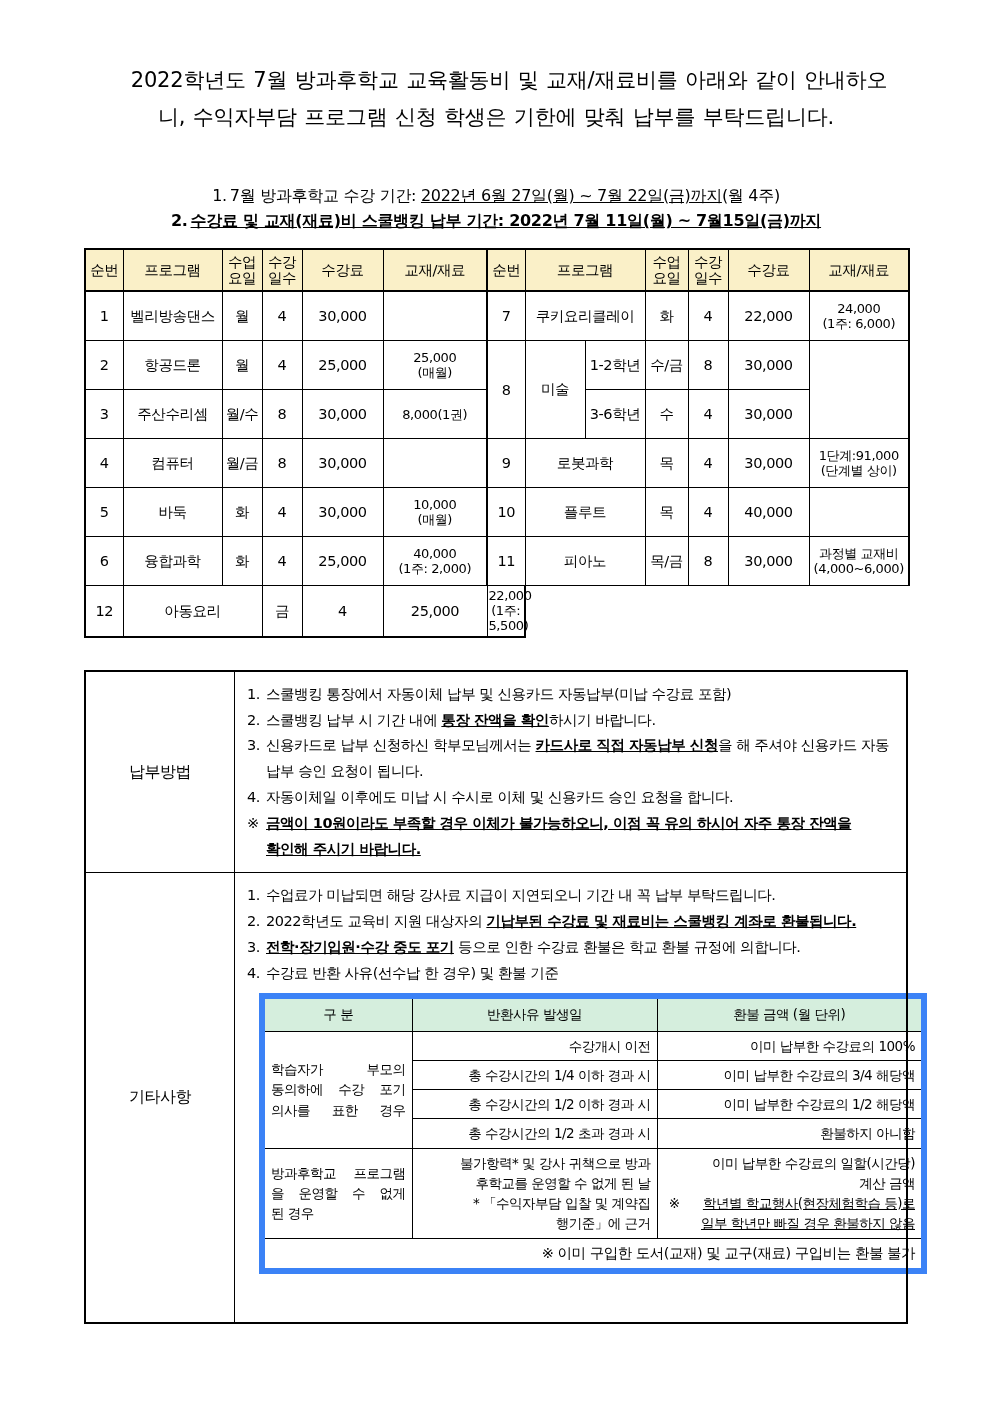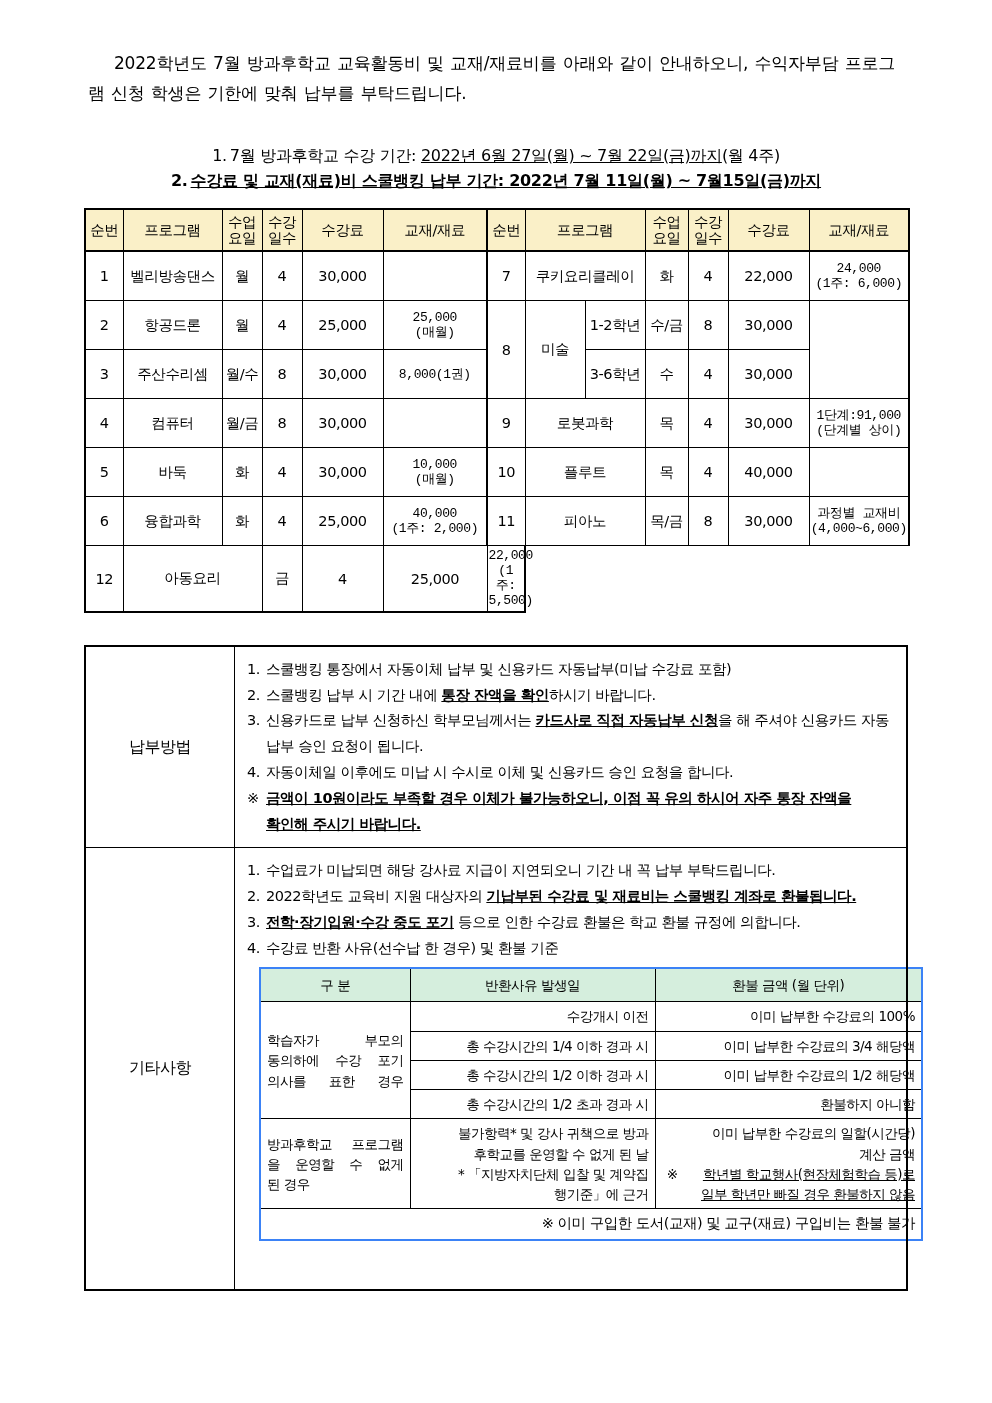--- a/index.html
+++ b/index.html
@@ -29,27 +29,28 @@
     font-size: 28px;
     font-weight: bold;
     letter-spacing: -0.5px;
     margin: 0;
     padding-top: 62px;
     line-height: 1.2;
   }
 
   
   .intro {
-    margin: 4px;
+    margin: 17px;
     padding-top: 45px;
-    font-size: 17px;
+    font-size: 21px;
     line-height: 1.75;
     text-indent: 26px;
     letter-spacing: -0.2px;
     word-spacing: 1px;
+    text-align: center;
   }
 
   
   .notes {
     margin: 0;
     padding-top: 30px;
   }
   .note-line {
     font-size: 16px;
     line-height: 1.62;
@@ -85,21 +86,21 @@
     font-size: 14.5px;
   }
   table.fee tbody td { height: 44px; }
   .sub { font-size: 13px; line-height: 1.15; display: block; }
   .c-top { border-top: 2px solid #000 !important; }
   .divider-l { border-left: 2px solid #000 !important; }
   .outer-t { border-top: 2px solid #000 !important; }
   .outer-b { border-bottom: 2px solid #000 !important; }
   .outer-l { border-left: 2px solid #000 !important; }
   .outer-r { border-right: 2px solid #000 !important; }
-  .mat-cell { font-size: 13px; line-height: 1.2; font-family: Liberation Mono, monospace; }
+  .mat-cell { font-size: 13px; line-height: 1.2; }
 
   
   .info-wrap { padding-top: 32px; }
   table.info {
     border-collapse: collapse;
     width: 824px;
     table-layout: fixed;
     border: 2px solid #000;
   }
   table.info > tbody > tr > td {
@@ -126,21 +127,21 @@
   .info-item .txt { flex: 1 1 auto; }
   .info-item.star .idx { width: 19px; }
 
   
   .refund-wrap { padding: 6px 0 2px 12px; }
   table.refund {
     border-collapse: collapse;
     width: 662px;
     table-layout: fixed;
     font-size: 13.5px;
-    border: 2px solid #3b82f6;
+    border: 6px solid #3b82f6;
   }
   table.refund td, table.refund th {
     border: 1px solid #000;
     padding: 4px 6px;
     vertical-align: middle;
     letter-spacing: -0.5px;
     font-weight: normal;
     line-height: 1.5;
     text-align: right;
   }
@@ -412,21 +413,21 @@
                   </tr>
                   <tr>
                     <td class="rf-cat">
                       <div>방과후학교 프로그램</div>
                       <div>을 운영할 수 없게</div>
                       <div style="text-align-last:left">된 경우</div>
                     </td>
                     <td>
                       <div>불가항력* 및 강사 귀책으로 방과</div>
                       <div>후학교를 운영할 수 없게 된 날</div>
-                      <div>* 「지방자치단체 입찰 및 계약집</div>
+                      <div>* 「수익자부담 입찰 및 계약집</div>
                       <div style="white-space:pre">  행기준」에 근거</div>
                     </td>
                     <td>
                       <div>이미 납부한 수강료의 일할(시간당)</div>
                       <div>계산 금액</div>
                       <div style="display:flex">
                         <span style="flex:0 0 auto;width:16px">※</span>
                         <span style="flex:1 1 auto"><span class="u">학년별 학교행사(현장체험학습 등)로</span><br><span class="u">일부 학년만 빠질 경우 환불하지 않음</span></span>
                       </div>
                     </td>

